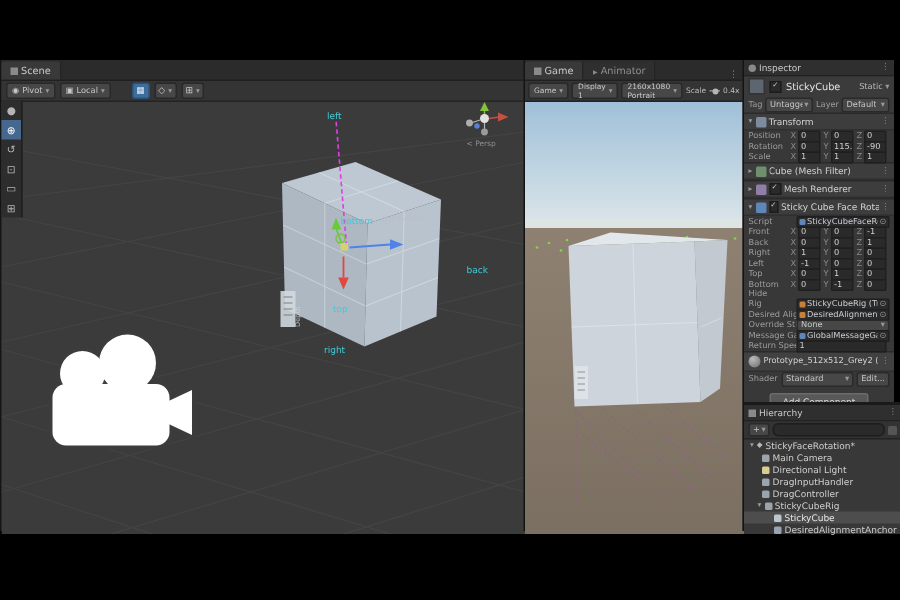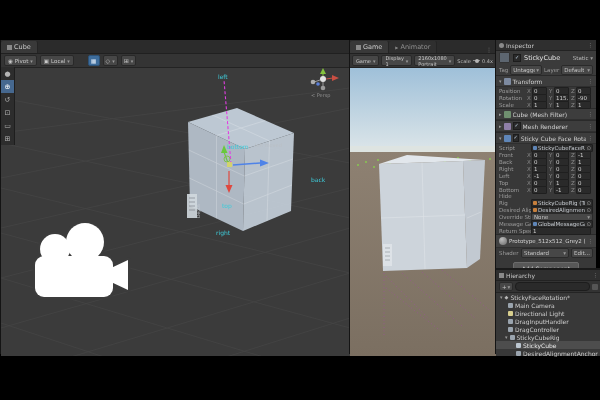--- a/index.html
+++ b/index.html
@@ -63,21 +63,21 @@
 </style>
 </head>
 <body>
 
 <div class="stage">
 
   <div class="panel" style="left:0;top:40px;width:349px;height:314px;">
     <div class="tabbar">
       <div class="tab">
         <span class="ticon"></span>
-        <span>Cube</span>
+        <span>Scene</span>
       </div>
     </div>
     <div class="vtoolbar">
       <div class="tbtn">
         <span>◉</span>
         <span>Pivot</span>
         <span class="arr">▾</span>
       </div>
       <div class="tbtn">
         <span>▣</span>

